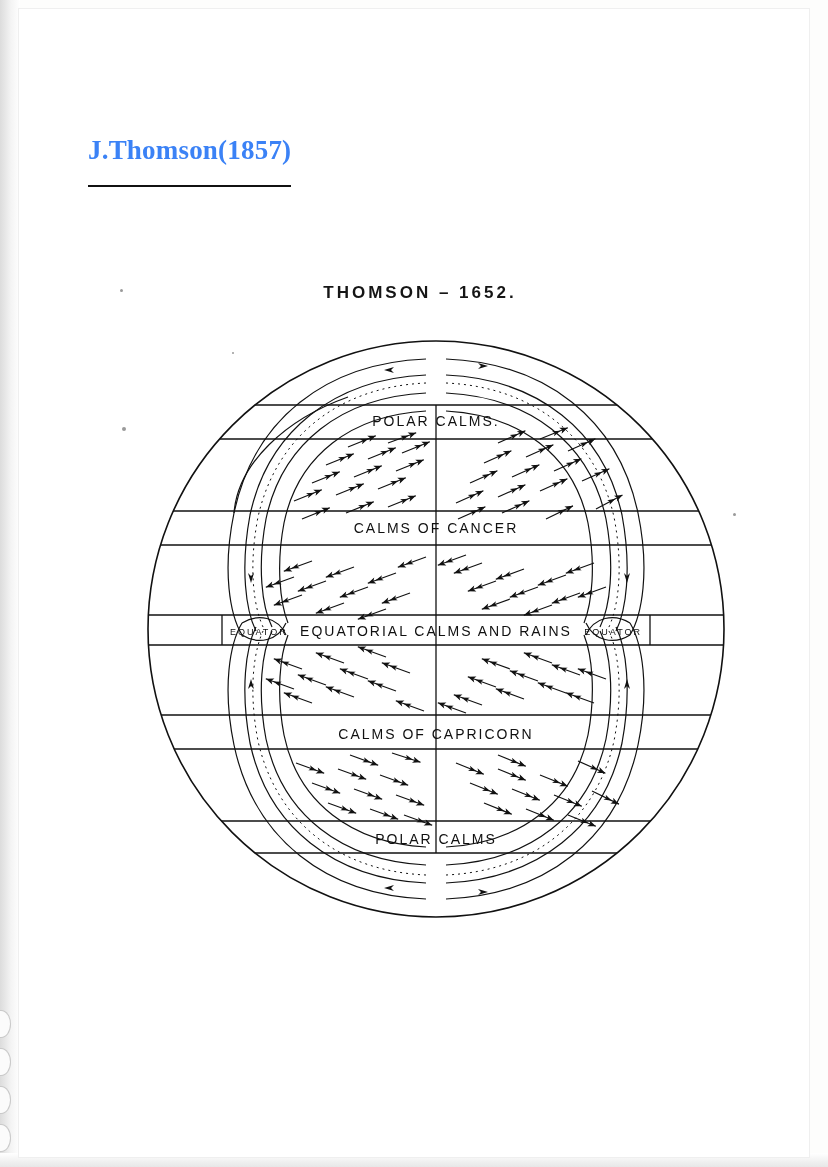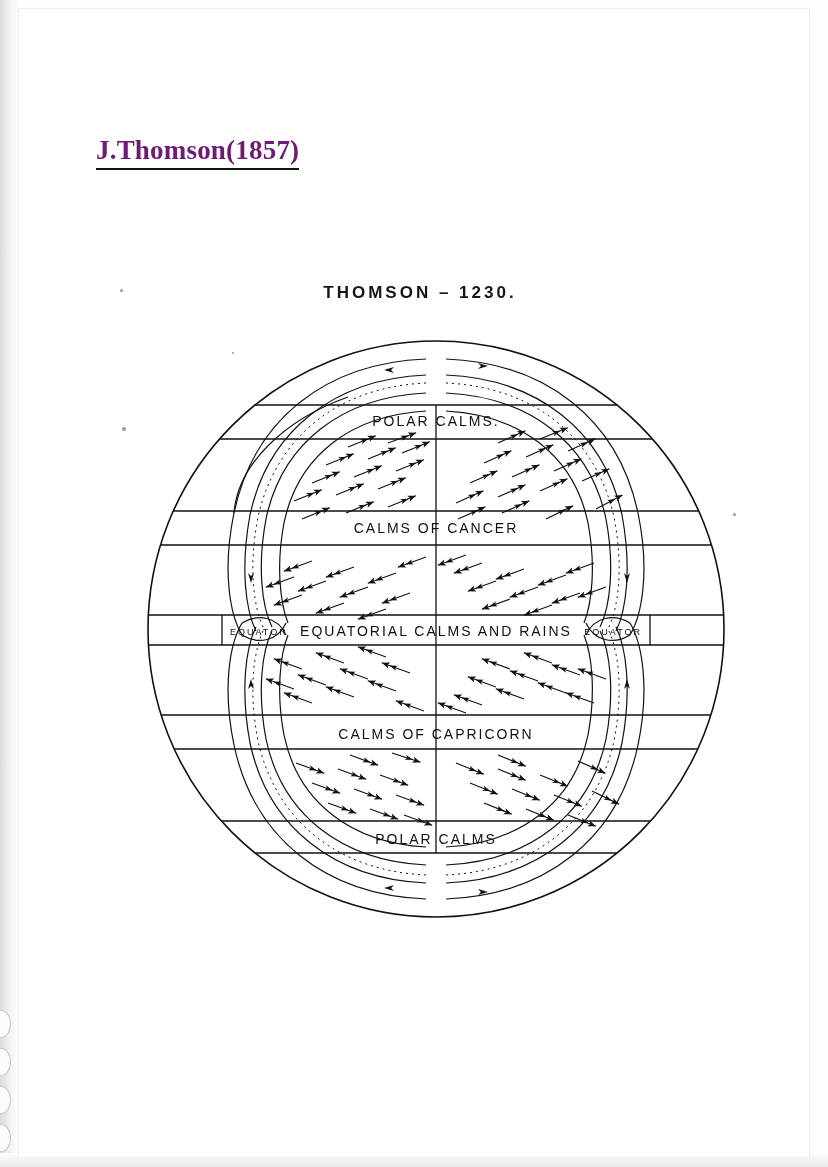--- a/index.html
+++ b/index.html
@@ -52,29 +52,29 @@
     height: 26px;
     border-radius: 50%;
     border: 1px solid #c9c9c9;
     border-left-color: transparent;
     background: #fbfbfb;
   }
 
   
   #doc-title {
     position: absolute;
-    left: 96px;
+    left: 88px;
     top: 136px;
     font-family: "Liberation Serif", serif;
     font-size: 27px;
     font-weight: bold;
-    color: #701a75;
+    color: #3b82f6;
     letter-spacing: 0.2px;
     border-bottom: 2px solid #111;
-    padding-bottom: 2px;
+    padding-bottom: 19px;
     line-height: 1.1;
   }
 
   
   #figure {
     position: absolute;
     left: 110px;
     top: 265px;
     width: 620px;
     height: 700px;
@@ -132,21 +132,21 @@
   <div class="hole" style="top:1124px"></div>
 
   <div class="speck" style="left:120px;top:289px;width:3px;height:3px"></div>
   <div class="speck" style="left:122px;top:427px;width:4px;height:4px"></div>
   <div class="speck" style="left:733px;top:513px;width:3px;height:3px"></div>
   <div class="speck" style="left:232px;top:352px;width:2px;height:2px"></div>
 
   <div id="doc-title">J.Thomson(1857)</div>
 
   <div id="figure">
-    <div id="figure-caption">THOMSON – 1230.</div>
+    <div id="figure-caption">THOMSON – 1652.</div>
 
     <div id="globe-wrap">
       <svg id="globe" width="620" height="612" viewBox="0 0 620 612">
         <defs>
           <clipPath id="innerClip">
             <rect x="95" y="66" width="430" height="480"></rect>
           </clipPath>
           <clipPath id="diskClip">
             <circle cx="310" cy="306" r="288"></circle>
           </clipPath>

